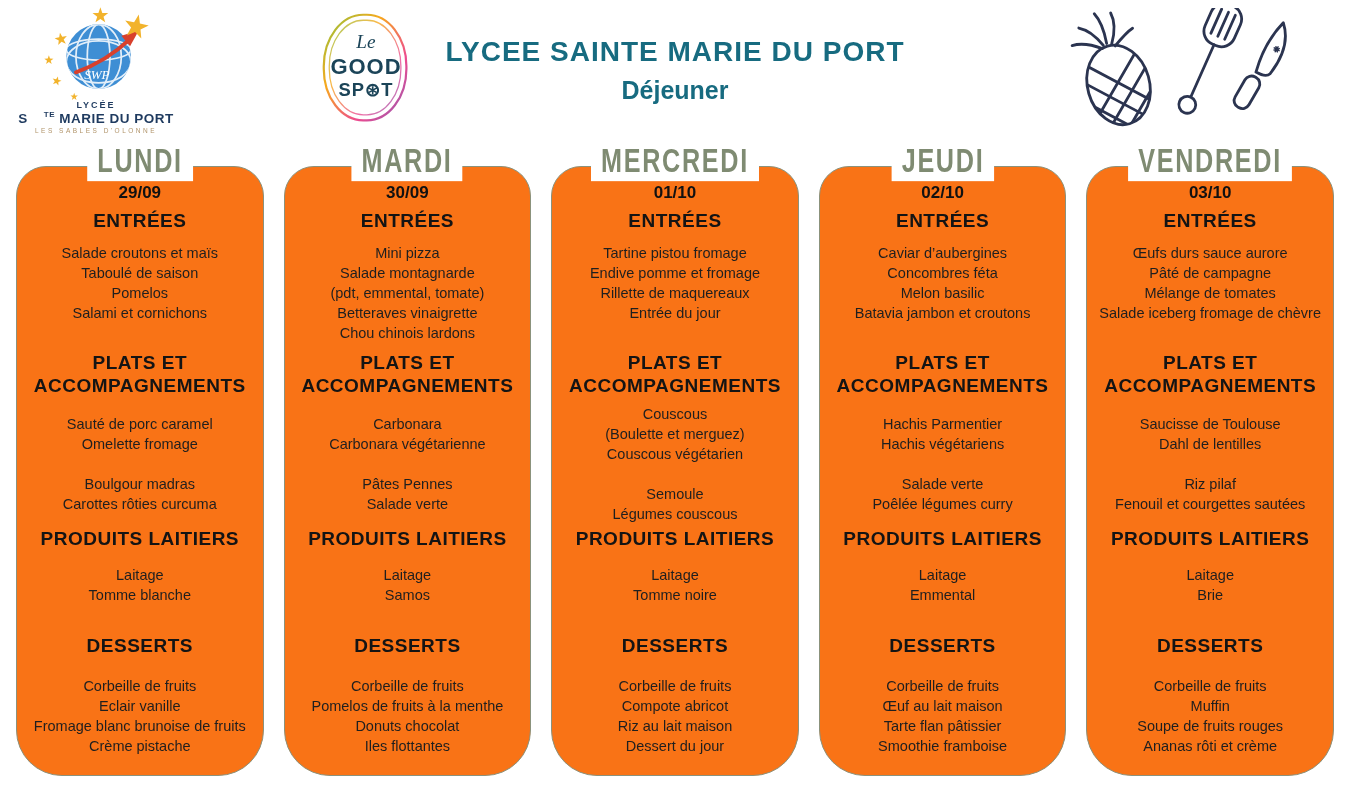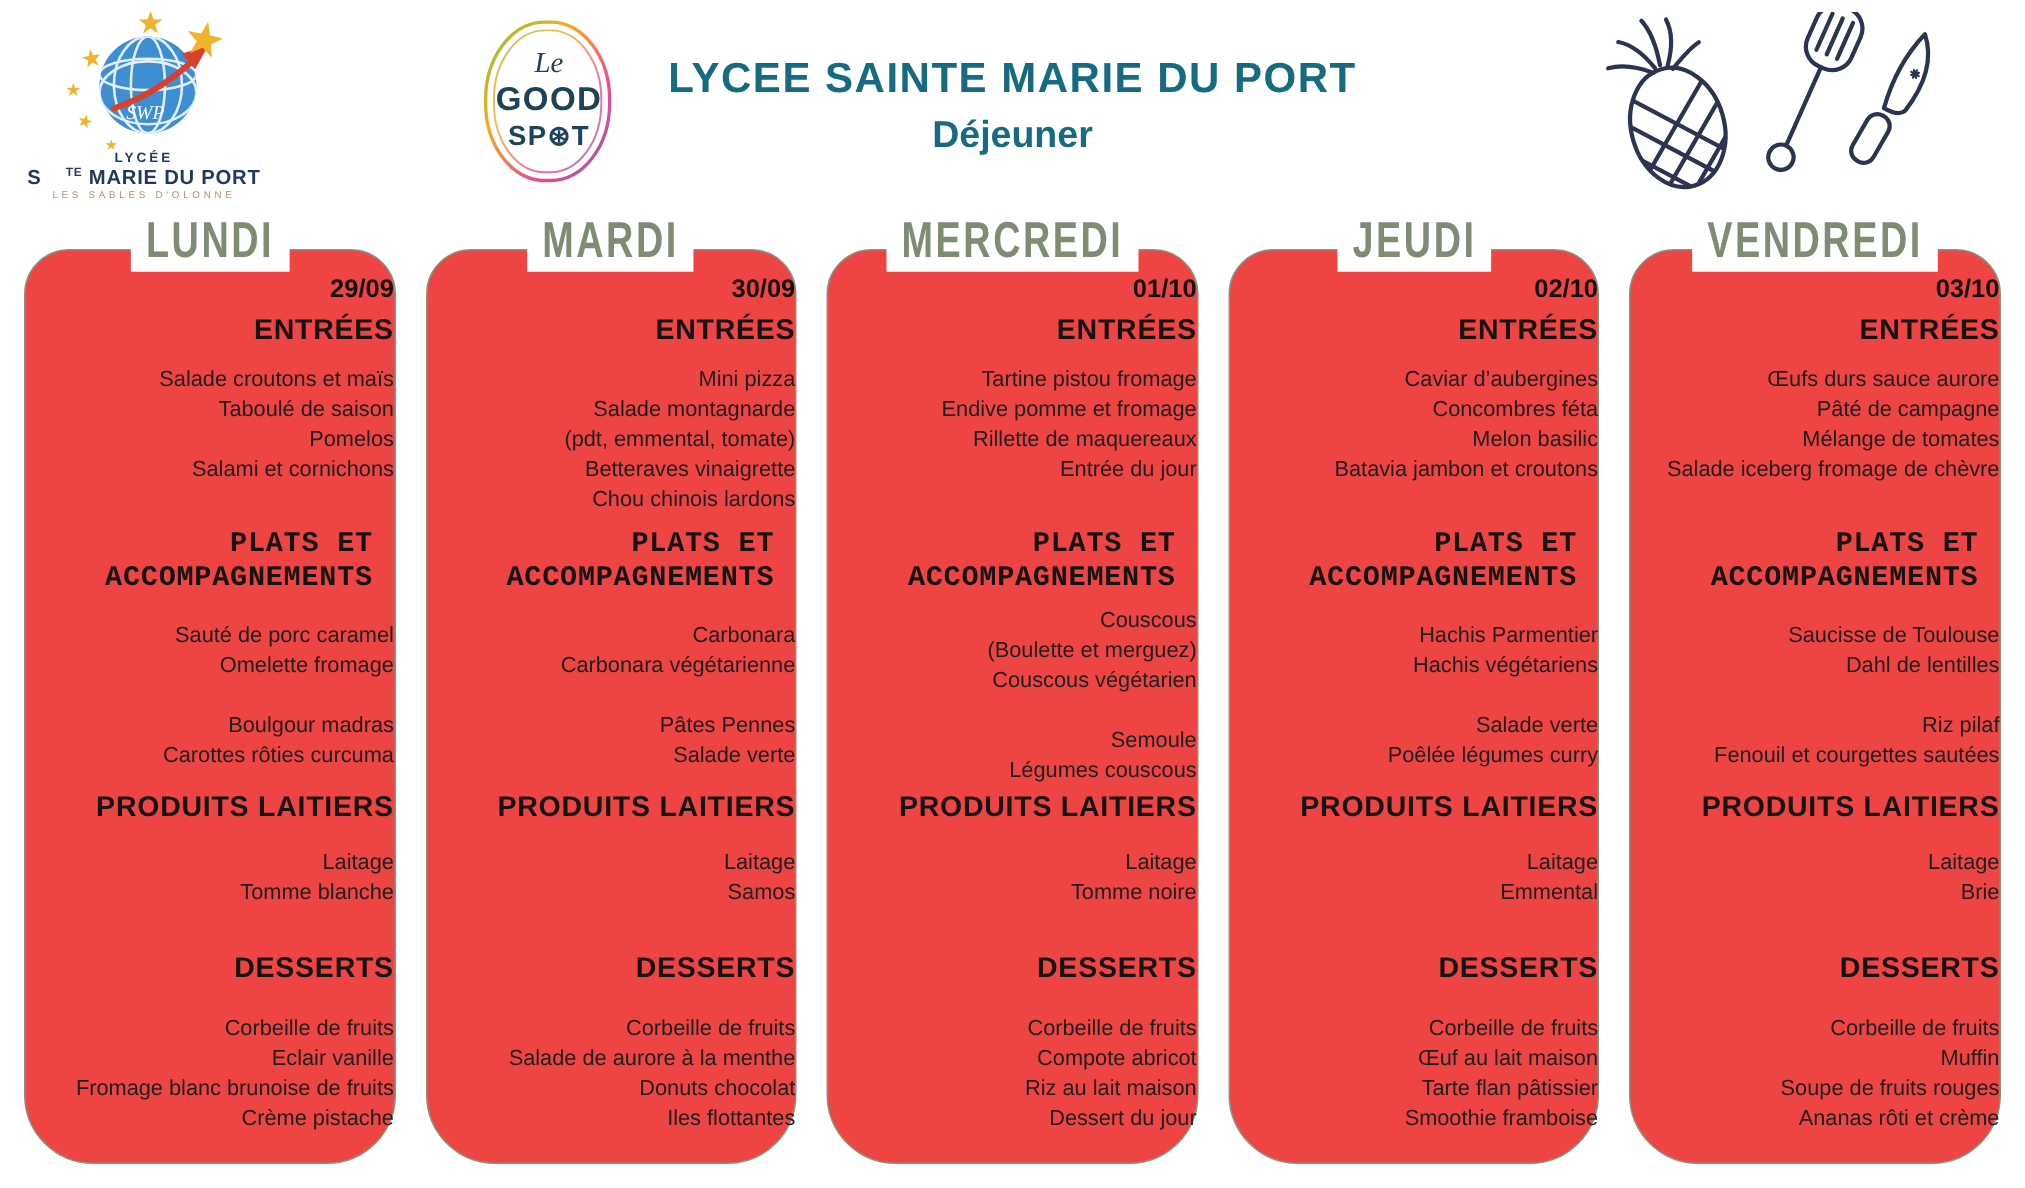--- a/index.html
+++ b/index.html
@@ -22,29 +22,29 @@
                  width:640px; text-align:center; color:#176b80; }
   .main-title { font-size:28px; font-weight:bold; letter-spacing:1px; }
   .sub-title  { font-size:25px; font-weight:bold; margin-top:8px; }
 
   .icons-right { position:absolute; right:52px; top:8px; }
 
   
   .menu { display:flex; gap:20px; padding:0 16px; margin-top:16px; }
   .day-card { position:relative; flex:1; height:610px;
               border:1.5px solid #8b927c; border-radius:30px 30px 46px 46px;
-              padding-top:16px; text-align:right; background:#ef4444; }
+              padding-top:16px; text-align:center; background:#f97316; }
   .day-title { position:absolute; top:-24px; left:50%;
                transform:translateX(-50%) scale(0.84,1.12);
                background:#fff; padding:0 12px; white-space:nowrap;
                font-size:30px; font-weight:800; letter-spacing:2px; color:#7f8b72; line-height:36px; }
   .date { height:26px; font-size:17px; font-weight:bold; color:#111; white-space:nowrap; }
   .sec  { font-size:19px; font-weight:bold; color:#141414; letter-spacing:0.5px; line-height:23px; }
   .h-entrees  { height:30px; }
-  .h-plats    { height:50px; padding:0 14px;font-family:Liberation Mono, monospace; }
+  .h-plats    { height:50px; padding:0 14px; }
   .h-laitiers { height:30px; white-space:nowrap; }
   .h-desserts { height:36px; padding-top:7px; }
   .items { font-size:14.5px; color:#1f1f1f; line-height:20px; }
   .i-entrees  { height:112px; padding-top:4px; }
   .i-plats    { height:126px; display:flex; flex-direction:column; justify-content:center; }
   .i-laitiers { height:70px; padding-top:8px; }
   .i-desserts { padding-top:13px; }
   .item { white-space:nowrap; }
 </style>
 </head>
@@ -203,21 +203,21 @@
         <div class="item">Salade verte</div>
       </div>
     <h3 class="sec h-laitiers">PRODUITS LAITIERS</h3>
     <div class="items i-laitiers">
         <div class="item">Laitage</div>
         <div class="item">Samos</div>
       </div>
     <h3 class="sec h-desserts">DESSERTS</h3>
     <div class="items i-desserts">
         <div class="item">Corbeille de fruits</div>
-        <div class="item">Salade de aurore à la menthe</div>
+        <div class="item">Pomelos de fruits à la menthe</div>
         <div class="item">Donuts chocolat</div>
         <div class="item">Iles flottantes</div>
       </div>
   </section>
 
   <section class="day-card">
     <h2 class="day-title">MERCREDI</h2>
     <div class="date">01/10</div>
     <h3 class="sec h-entrees">ENTRÉES</h3>
     <div class="items i-entrees">

